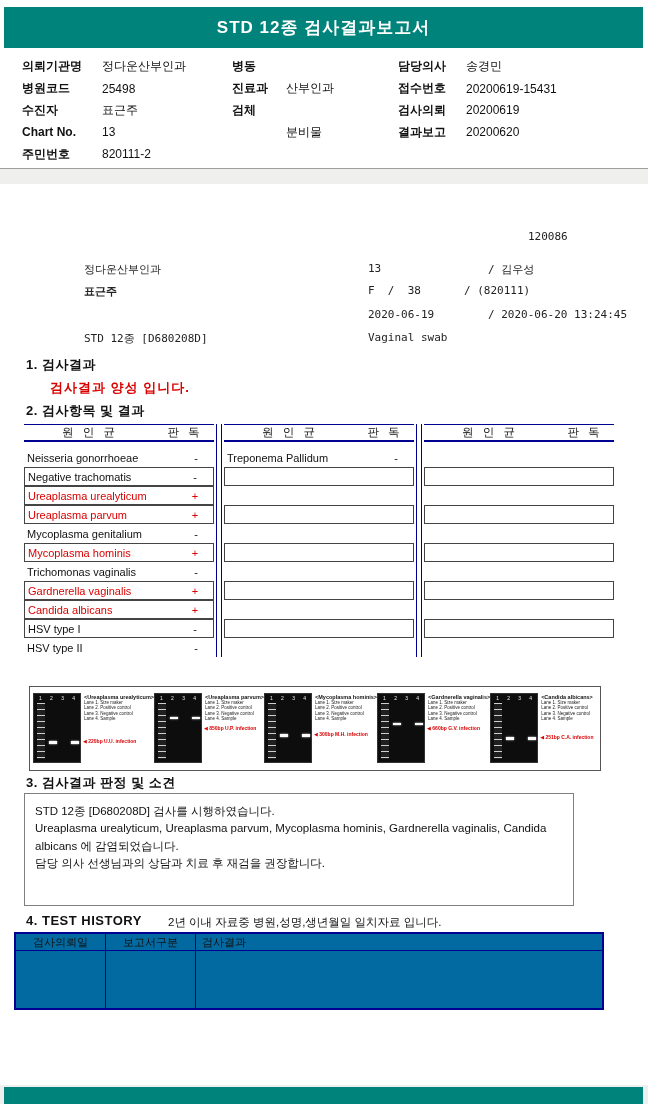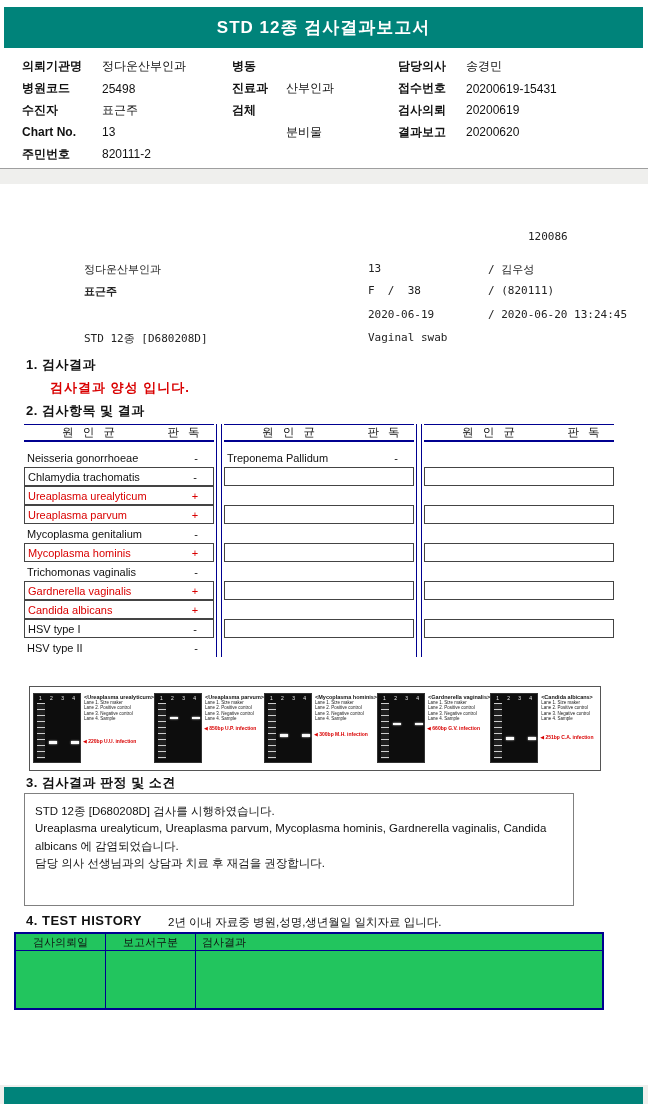--- a/index.html
+++ b/index.html
@@ -44,21 +44,21 @@
   .gel-band { position:absolute; width:8px; height:2.5px; background:#fafafa; box-shadow:0 0 2px #fff; }
   .gel-band.lane2 { left:15px; }
   .gel-band.lane4 { left:37px; }
   .gel-txt { flex:1; padding:1px 0 0 3px; }
   .gel-title { font-size:5.5px; font-weight:bold; white-space:nowrap; color:#111; }
   .gel-lane { font-size:4.5px; line-height:5.4px; white-space:nowrap; color:#222; }
   .gel-bandlabel { position:absolute; left:50px; color:var(--red); font-weight:bold; font-size:5px; white-space:nowrap; }
   .comment-box { position:absolute; left:24px; top:609px; width:550px; height:113px; border:1px solid #808080; padding:9px 10px; }
   .cline { font-size:11.5px; line-height:1.5; color:#111; }
   .s4-note { font-size:11.5px; color:#111; white-space:nowrap; }
-  .history-table { position:absolute; left:14px; top:748px; width:590px; border:2px solid var(--navy); background:#22c55e;font-family:Liberation Mono, monospace; }
+  .history-table { position:absolute; left:14px; top:748px; width:590px; border:2px solid var(--navy); background:#0369a1;font-family:Liberation Mono, monospace; }
   .h-row { display:flex; }
   .h-head { height:17px; border-bottom:1px solid var(--navy); }
   .h-body { height:57px; }
   .hcell { font-size:11px; display:flex; align-items:center; justify-content:center; border-right:1px solid var(--navy); color:#111; }
   .hcell:nth-child(1){ width:90px; }
   .hcell:nth-child(2){ width:90px; }
   .hcell:nth-child(3){ flex:1; justify-content:flex-start; padding-left:6px; border-right:none; }
   .bottombar { position:absolute; top:1087px; left:4px; width:639px; height:17px; background:var(--teal); }
 </style>
 </head>
@@ -94,42 +94,42 @@
 <div class="divider"></div>
 
 <div class="page">
   <span class="abs mono docnum">120086</span>
 
   <span class="abs mono" style="left:84px;top:78px">정다운산부인과</span>
   <span class="abs mono" style="left:368px;top:78px">13</span>
   <span class="abs mono" style="left:488px;top:78px">/ 김우성</span>
   <span class="abs mono bold" style="left:84px;top:100px">표근주</span>
   <span class="abs mono" style="left:368px;top:100px">F  /  38</span>
-  <span class="abs mono" style="left:488px;top:100px">/ (820111)</span>
+  <span class="abs mono" style="left:464px;top:100px">/ (820111)</span>
   <span class="abs mono" style="left:368px;top:124px">2020-06-19</span>
   <span class="abs mono" style="left:488px;top:124px">/ 2020-06-20 13:24:45</span>
   <span class="abs mono" style="left:84px;top:147px">STD 12종 [D680208D]</span>
   <span class="abs mono" style="left:368px;top:147px">Vaginal swab</span>
 
   <div class="abs sec-title" style="left:26px;top:172px">1. 검사결과</div>
   <div class="abs result-red" style="left:50px;top:195px">검사결과 양성 입니다.</div>
   <div class="abs sec-title" style="left:26px;top:218px">2. 검사항목 및 결과</div>
 
   <div class="results-table">
       <div class="tbl-group">
         <div class="tbl-head">
           <span class="th-name">원 인 균</span>
           <span class="th-res">판 독</span>
         </div>
         <div class="trow">
           <span class="tname">Neisseria gonorrhoeae</span>
           <span class="tres">-</span>
         </div>
         <div class="trow boxed">
-          <span class="tname">Chlamydia trachomatis</span>
+          <span class="tname">Negative trachomatis</span>
           <span class="tres">-</span>
         </div>
         <div class="trow boxed pos">
           <span class="tname">Ureaplasma urealyticum</span>
           <span class="tres">+</span>
         </div>
         <div class="trow boxed pos">
           <span class="tname">Ureaplasma parvum</span>
           <span class="tres">+</span>
         </div>

